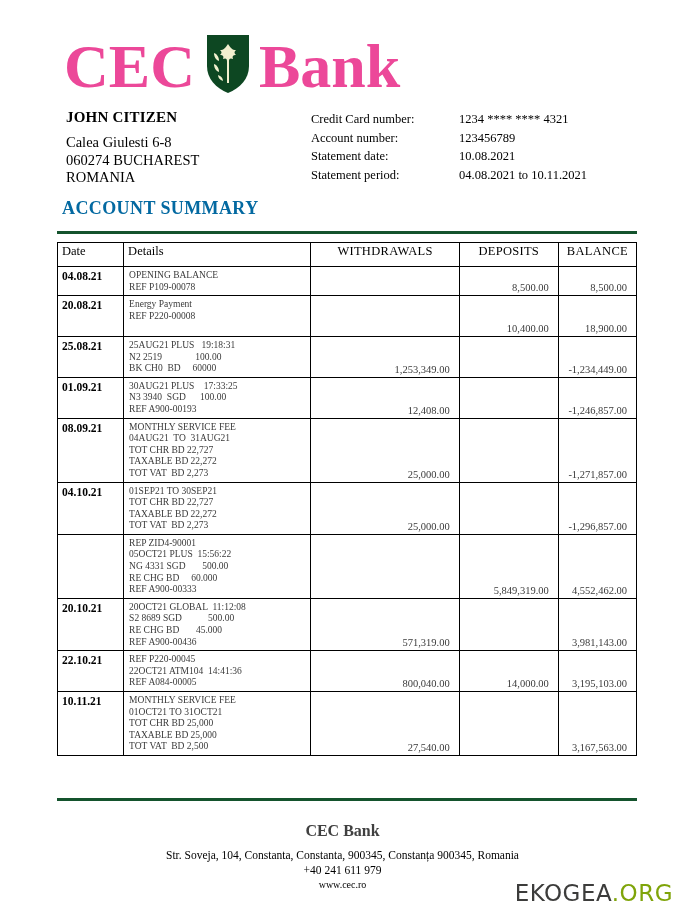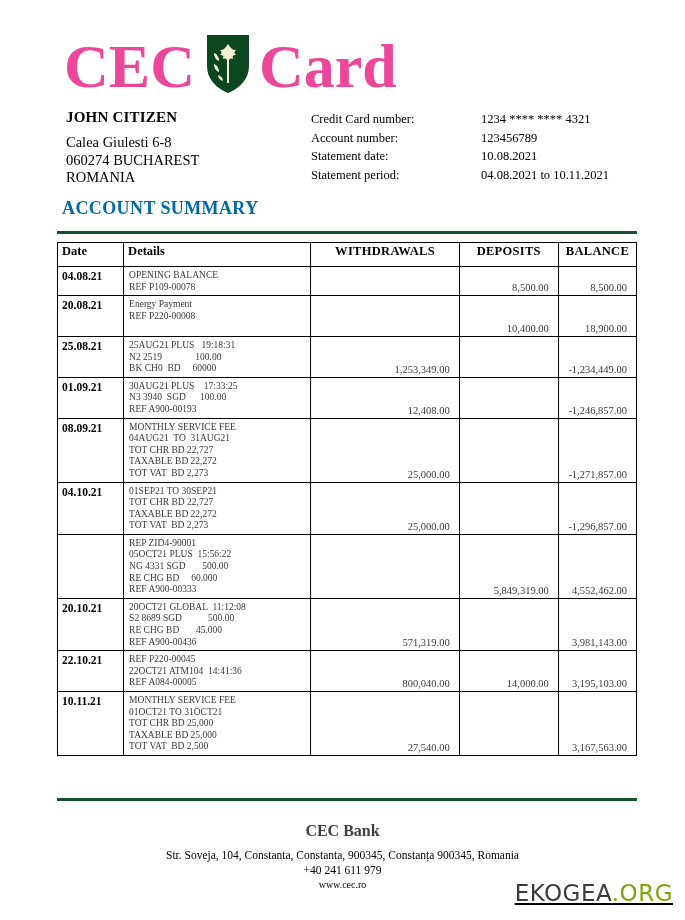--- a/index.html
+++ b/index.html
@@ -67,21 +67,20 @@
   .acct {
     position: absolute;
     left: 311px;
     top: 110px;
     width: 330px;
   }
   .acct-row {
     display: flex;
     font-size: 12.5px;
     line-height: 18.5px;
-    gap: 22px;
   }
   .acct-label { width: 148px; }
   .acct-value { flex: 1; }
 
   
   .section-title {
     position: absolute;
     left: 62px;
     top: 198px;
     font-size: 18px;
@@ -108,21 +107,21 @@
     table-layout: fixed;
   }
   .stmt-table th,
   .stmt-table td {
     border: 1px solid #000000;
     vertical-align: top;
     padding: 0;
   }
   .stmt-table thead th {
     font-size: 12.5px;
-    font-weight: bold;
+    font-weight: normal;
     height: 20px;
     padding: 1px 4px 2px 4px;
   }
   th.h-date, th.h-details { text-align: left; }
   th.h-wd, th.h-dep, th.h-bal { text-align: center; letter-spacing: 0.3px; }
 
   col.c-date { width: 66px; }
   col.c-details { width: 187px; }
   col.c-wd { width: 148px; }
   col.c-dep { width: 99px; }
@@ -185,21 +184,20 @@
 
   
   .watermark {
     position: absolute;
     right: 12px;
     bottom: 14px;
     font-family: "DejaVu Sans", "Liberation Sans", sans-serif;
     font-size: 23px;
     letter-spacing: 0.5px;
     white-space: nowrap;
-    text-decoration: underline;
   }
   .wm-dark { color: #3c3c3b; }
   .wm-green { color: #7fa409; }
 </style>
 </head>
 <body>
 
 <div class="page">
 
   <div class="logo-row">
@@ -210,21 +208,21 @@
         <path d="M23 11 C20 15 19 17 15 17 C17 19 17 20 15 22 C18 22 19 23 18 26
                  C20 25 22 25 22 28 L22 50 L24 50 L24 28 C24 25 26 25 28 26
                  C27 23 28 22 31 22 C29 20 29 19 31 17 C27 17 26 15 23 11 Z" fill="#f2f0cf"></path>
         <path d="M23 11 C20 15 19 17 15 17 C17 19 17 20 15 22 C18 22 19 23 18 26
                  C20 25 22 25 22 28 L22 50 L23 50 Z" fill="#0d4722" opacity="0.0"></path>
         <path d="M9 20 C12 21 14 24 14 28 C11 27 9 24 9 20 Z" fill="#f2f0cf"></path>
         <path d="M9 31 C12 32 14 35 14 39 C11 38 9 35 9 31 Z" fill="#f2f0cf"></path>
         <path d="M13 42 C16 43 18 45 18 48 C15 47 13 45 13 42 Z" fill="#f2f0cf"></path>
       </svg>
     </span>
-    <span class="logo-text">Card</span>
+    <span class="logo-text">Bank</span>
   </div>
 
   <div class="cust">
     <div class="cust-name">JOHN CITIZEN</div>
     <div class="cust-line">Calea Giulesti 6-8</div>
     <div class="cust-line">060274 BUCHAREST</div>
     <div class="cust-line">ROMANIA</div>
   </div>
 
   <div class="acct">

